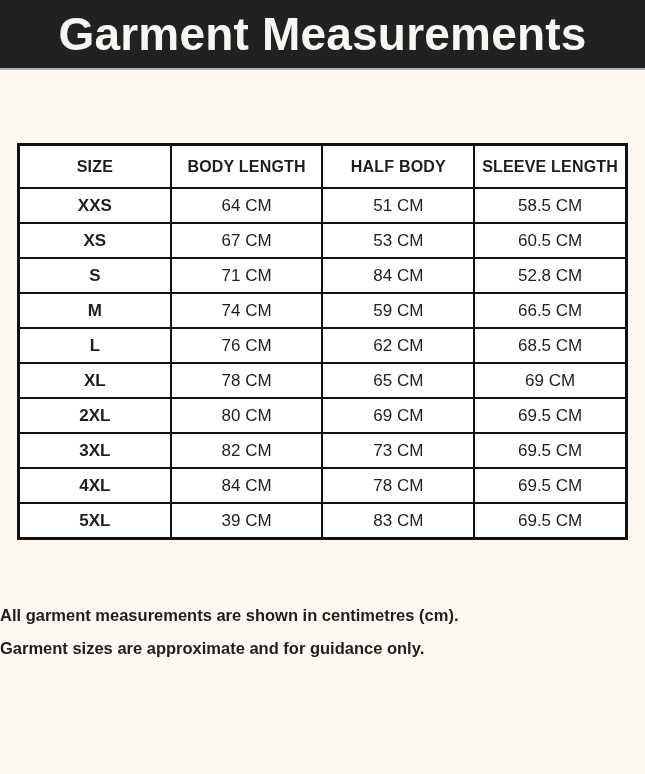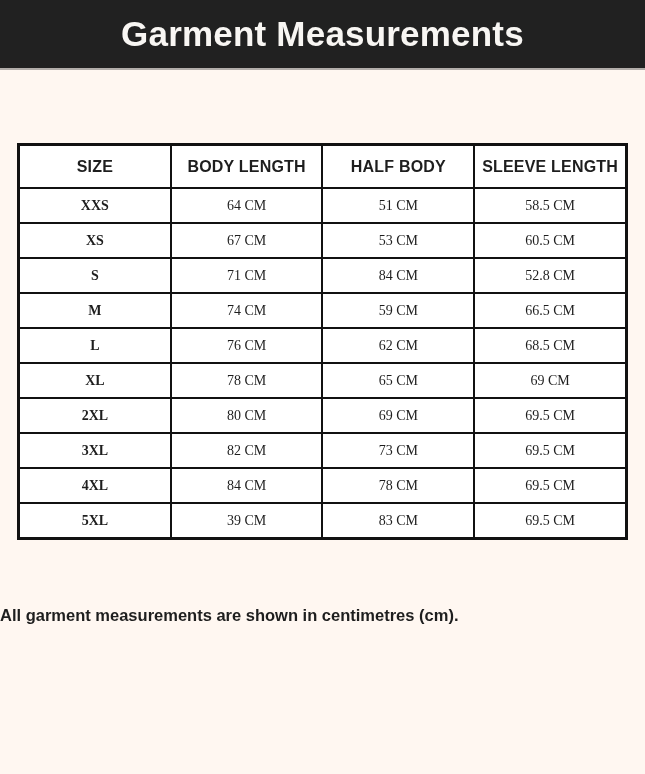--- a/index.html
+++ b/index.html
@@ -17,21 +17,21 @@
     width: 645px;
     height: 68px;
     background: var(--header-bg, #212121);
     display: flex;
     align-items: center;
     justify-content: center;
     box-shadow: 0 2px 0 rgba(33, 33, 33, 0.35);
   }
   .title {
     margin: 0;
-    font-size: 35px;
+    font-size: 46px;
     font-weight: bold;
     letter-spacing: 0.2px;
     color: var(--title-text, #F8F6F3);
   }
   .size-table {
     border-collapse: collapse;
     table-layout: fixed;
     width: 611px;
     margin: 75px 0 0 17px;
     background: var(--table-bg, #FFFFFF);
@@ -47,23 +47,22 @@
     padding: 0;
   }
   .size-table th {
     height: 41px;
     font-size: 16px;
     font-weight: bold;
     letter-spacing: 0.2px;
   }
   .size-table td {
     height: 33px;
-    font-size: 14px;
+    font-size: 17px;
     font-weight: normal;
-    font-family: Liberation Serif, serif;
   }
   .size-table td.size-col {
     font-weight: bold;
   }
   .footer {
     margin-top: 66px;
     font-size: 16.5px;
     font-weight: bold;
     color: var(--text, #1E1E1E);
   }
@@ -147,13 +146,14 @@
         <td class="size-col">5XL</td>
         <td>39 CM</td>
         <td>83 CM</td>
         <td>69.5 CM</td>
       </tr>
     </tbody>
 </table>
 
 <div class="footer">
   <p>All garment measurements are shown in centimetres (cm).</p>
+  <p>Garment sizes are approximate and for guidance only.</p>
 </div>
 
 </body></html>

